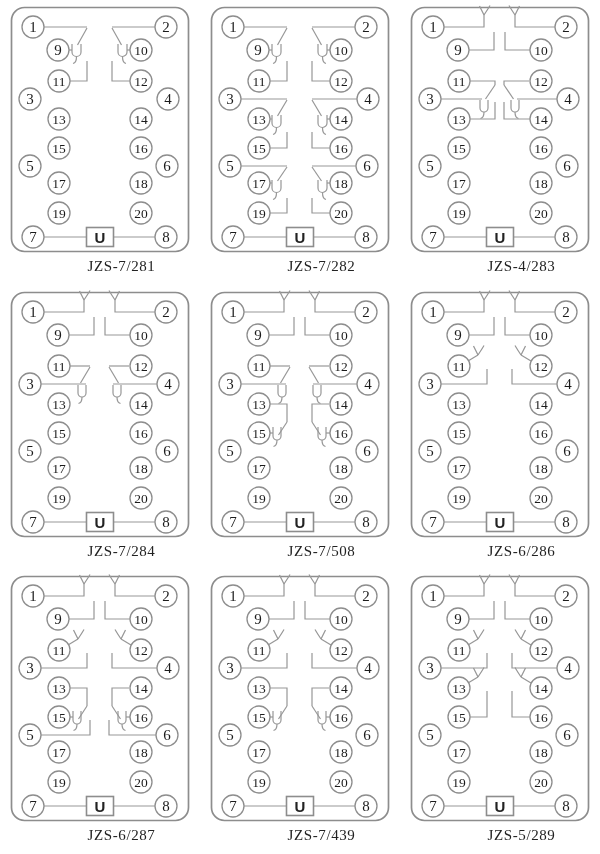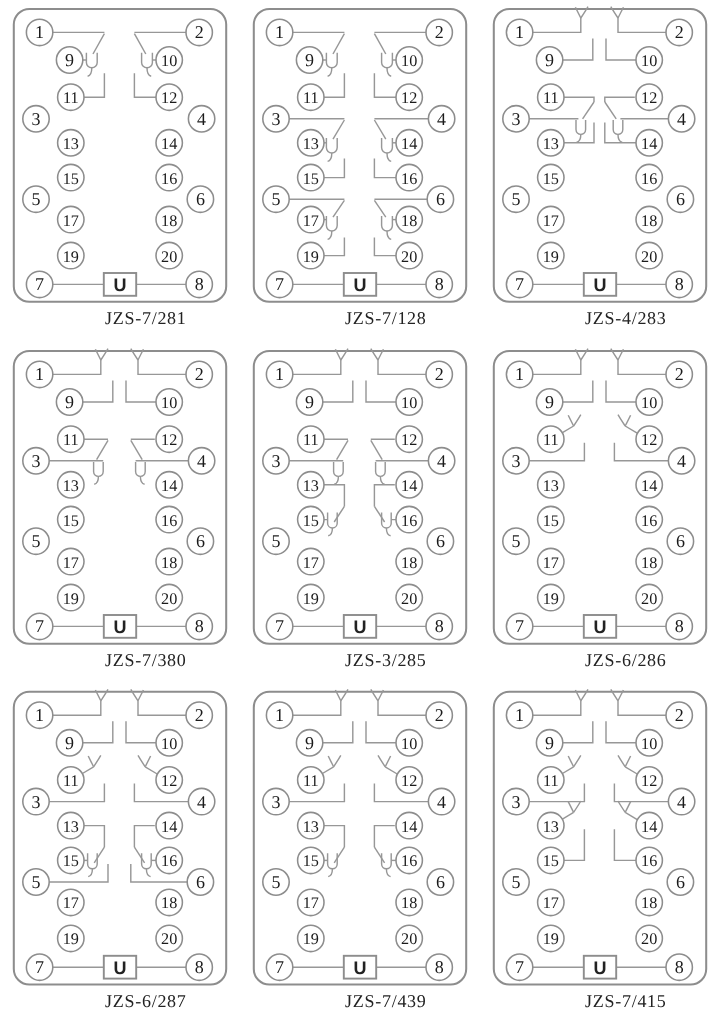--- a/index.html
+++ b/index.html
@@ -183,21 +183,21 @@
         <text x="59" y="188" class="tnum" font-size="13.5">17</text>
         <circle cx="141" cy="183" r="11" class="term"></circle>
         <text x="141" y="188" class="tnum" font-size="13.5">18</text>
         <circle cx="59" cy="213" r="11" class="term"></circle>
         <text x="59" y="218" class="tnum" font-size="13.5">19</text>
         <circle cx="141" cy="213" r="11" class="term"></circle>
         <text x="141" y="218" class="tnum" font-size="13.5">20</text>
         <rect x="86.5" y="227.5" width="27" height="19" class="ubox"></rect>
         <text x="100" y="242.5" class="ulab">U</text>
       </svg>
-      <figcaption class="plabel">JZS-7/128</figcaption>
+      <figcaption class="plabel">JZS-7/282</figcaption>
     </figure>
     <figure class="panel" style="margin: 0px;">
       <svg viewBox="0 0 200 256" width="200" height="256">
         <rect x="11.5" y="7.5" width="177" height="244" rx="13" ry="13" class="frame"></rect>
         <path d="M44 237 H86.5" class="wire"></path>
         <path d="M113.5 237 H155" class="wire"></path>
         <g>
           <path d="M44 27 H84 V15" class="wire"></path>
           <path d="M84 15 L79.5 6" class="wire"></path>
           <path d="M84 15 C86 12 88 9 90 5.5" class="wire"></path>
@@ -337,21 +337,21 @@
         <text x="59" y="188" class="tnum" font-size="13.5">17</text>
         <circle cx="141" cy="183" r="11" class="term"></circle>
         <text x="141" y="188" class="tnum" font-size="13.5">18</text>
         <circle cx="59" cy="213" r="11" class="term"></circle>
         <text x="59" y="218" class="tnum" font-size="13.5">19</text>
         <circle cx="141" cy="213" r="11" class="term"></circle>
         <text x="141" y="218" class="tnum" font-size="13.5">20</text>
         <rect x="86.5" y="227.5" width="27" height="19" class="ubox"></rect>
         <text x="100" y="242.5" class="ulab">U</text>
       </svg>
-      <figcaption class="plabel">JZS-7/380</figcaption>
+      <figcaption class="plabel">JZS-7/284</figcaption>
     </figure>
     <figure class="panel" style="margin: 0px;">
       <svg viewBox="0 0 200 256" width="200" height="256">
         <rect x="11.5" y="7.5" width="177" height="244" rx="13" ry="13" class="frame"></rect>
         <path d="M44 237 H86.5" class="wire"></path>
         <path d="M113.5 237 H155" class="wire"></path>
         <g>
           <path d="M44 27 H84 V15" class="wire"></path>
           <path d="M84 15 L79.5 6" class="wire"></path>
           <path d="M84 15 C86 12 88 9 90 5.5" class="wire"></path>
@@ -427,21 +427,21 @@
         <text x="59" y="188" class="tnum" font-size="13.5">17</text>
         <circle cx="141" cy="183" r="11" class="term"></circle>
         <text x="141" y="188" class="tnum" font-size="13.5">18</text>
         <circle cx="59" cy="213" r="11" class="term"></circle>
         <text x="59" y="218" class="tnum" font-size="13.5">19</text>
         <circle cx="141" cy="213" r="11" class="term"></circle>
         <text x="141" y="218" class="tnum" font-size="13.5">20</text>
         <rect x="86.5" y="227.5" width="27" height="19" class="ubox"></rect>
         <text x="100" y="242.5" class="ulab">U</text>
       </svg>
-      <figcaption class="plabel">JZS-3/285</figcaption>
+      <figcaption class="plabel">JZS-7/508</figcaption>
     </figure>
     <figure class="panel" style="margin: 0px;">
       <svg viewBox="0 0 200 256" width="200" height="256">
         <rect x="11.5" y="7.5" width="177" height="244" rx="13" ry="13" class="frame"></rect>
         <path d="M44 237 H86.5" class="wire"></path>
         <path d="M113.5 237 H155" class="wire"></path>
         <g>
           <path d="M44 27 H84 V15" class="wire"></path>
           <path d="M84 15 L79.5 6" class="wire"></path>
           <path d="M84 15 C86 12 88 9 90 5.5" class="wire"></path>
@@ -765,15 +765,15 @@
         <text x="59" y="188" class="tnum" font-size="13.5">17</text>
         <circle cx="141" cy="183" r="11" class="term"></circle>
         <text x="141" y="188" class="tnum" font-size="13.5">18</text>
         <circle cx="59" cy="213" r="11" class="term"></circle>
         <text x="59" y="218" class="tnum" font-size="13.5">19</text>
         <circle cx="141" cy="213" r="11" class="term"></circle>
         <text x="141" y="218" class="tnum" font-size="13.5">20</text>
         <rect x="86.5" y="227.5" width="27" height="19" class="ubox"></rect>
         <text x="100" y="242.5" class="ulab">U</text>
       </svg>
-      <figcaption class="plabel">JZS-7/415</figcaption>
+      <figcaption class="plabel">JZS-5/289</figcaption>
     </figure>
   </div>
 
 </body></html>

